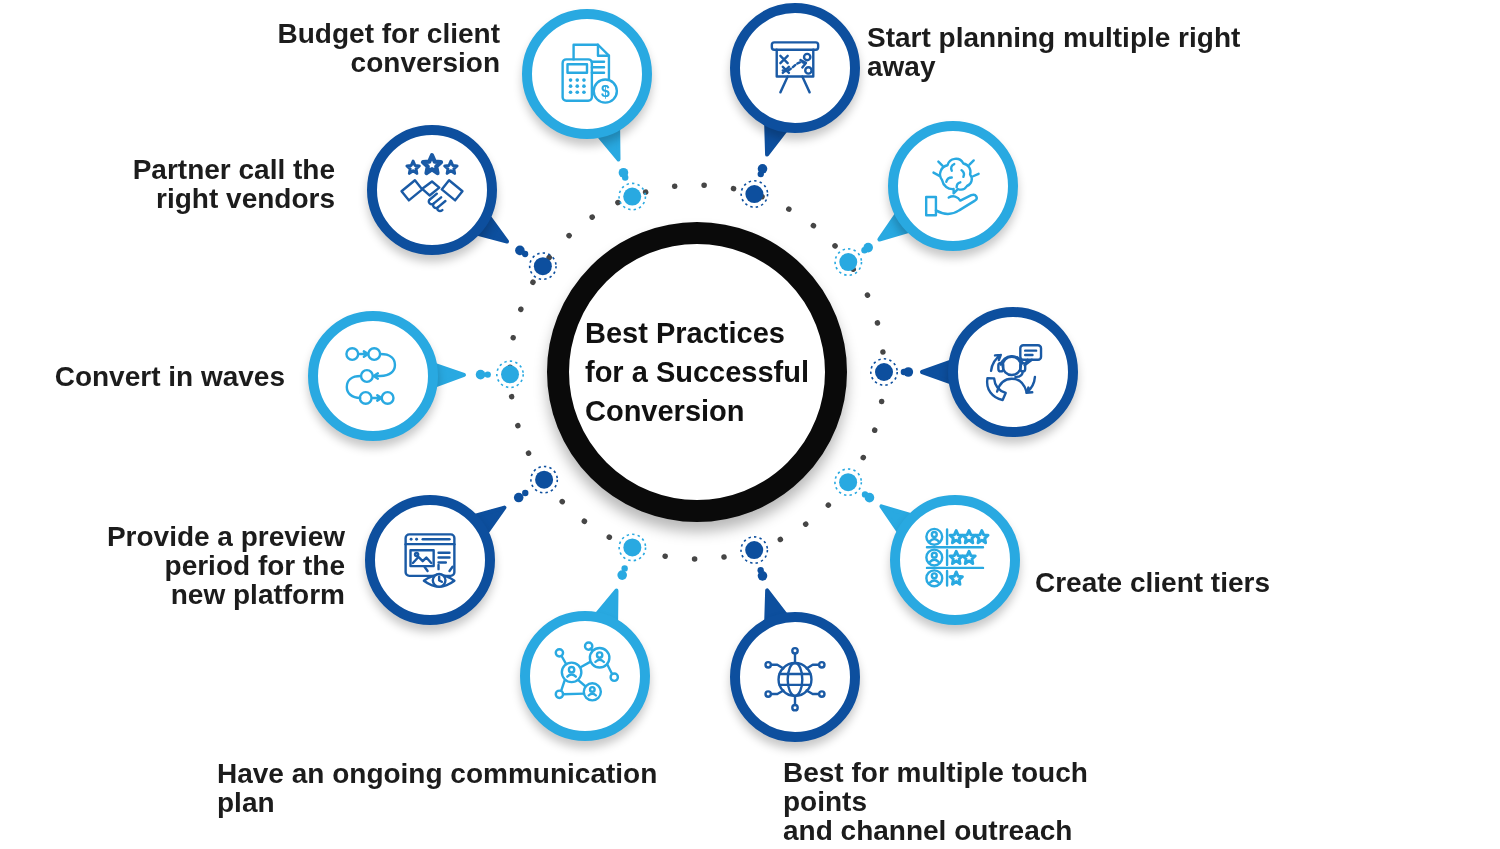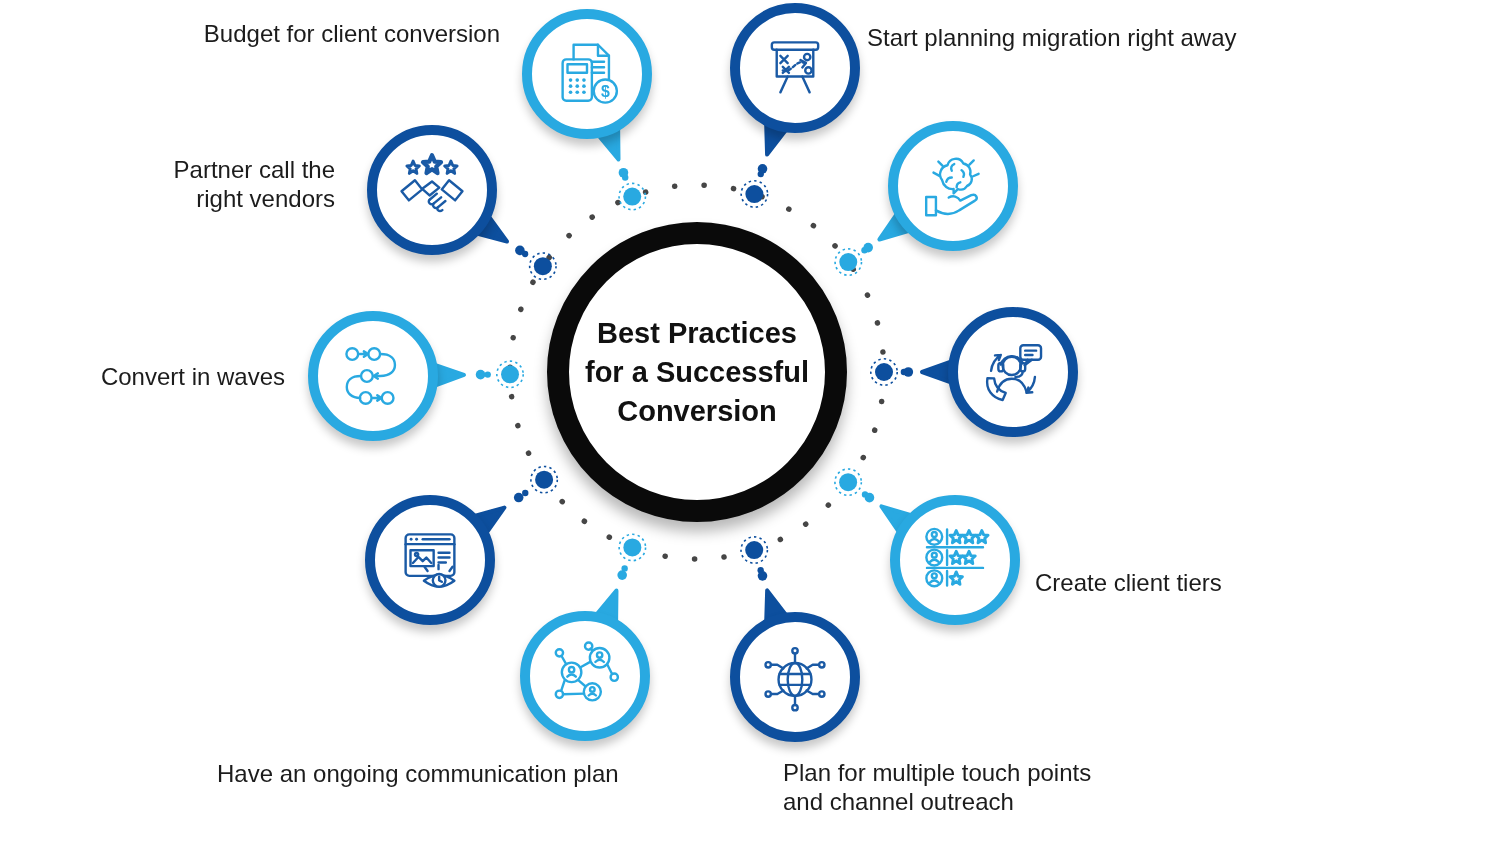--- a/index.html
+++ b/index.html
@@ -13,35 +13,35 @@
   }
   #connector-layer{position:absolute;left:0;top:0;width:1500px;height:849px;}
   .center-circle{
     position:absolute;left:547px;top:222px;width:256px;height:256px;
     border:22px solid var(--center-ring);border-radius:50%;background:#fff;
     display:flex;align-items:center;justify-content:center;
     box-shadow:0 10px 14px rgba(0,0,0,.28);
   }
   .center-title{
     font-size:29px;line-height:39px;font-weight:700;color:#111;
-    text-align:center;white-space:pre-line;
+    text-align:left;white-space:pre-line;
   }
   .sat{
     position:absolute;width:110px;height:110px;border-radius:50%;background:#fff;
     display:flex;align-items:center;justify-content:center;
     box-shadow:0 7px 10px rgba(0,0,0,.22);
   }
   .sat.light{border:10px solid var(--light);}
   .sat.dark{border:10px solid var(--dark);}
   .sat.light svg.icon{color:var(--light-icon);}
   .sat.dark svg.icon{color:var(--dark-icon);}
   svg.icon{width:78px;height:78px;}
   svg.icon *{vector-effect:non-scaling-stroke;}
   .label{
-    position:absolute;font-size:24px;line-height:29px;font-weight:400;
+    position:absolute;font-size:28px;line-height:29px;font-weight:700;
     color:var(--text);white-space:pre-line;
   }
   .label.right{text-align:right;}
   .ico{fill:none;stroke:currentColor;stroke-width:2.4;stroke-linecap:round;stroke-linejoin:round;}
 </style>
 </head>
 <body>
 
 <div class="canvas">
 
@@ -315,23 +315,26 @@
         <use href="#star-sym" transform="translate(33 13)"></use>
         <use href="#star-sym" transform="translate(43.5 13)"></use>
         <use href="#star-sym" transform="translate(54 13)"></use>
         <use href="#star-sym" transform="translate(33 30)"></use>
         <use href="#star-sym" transform="translate(43.5 30)"></use>
         <use href="#star-sym" transform="translate(33 47)"></use>
       </g>
     </svg>
   </div>
 
-  <div class="label" style="left:867px;top:23px;width:430px">Start planning migration right away</div>
+  <div class="label" style="left:867px;top:23px;width:430px">Start planning multiple right away</div>
   <div class="label right" style="left:160px;top:19px;width:340px">Budget for client conversion</div>
   <div class="label right" style="left:95px;top:155px;width:240px">Partner call the
 right vendors</div>
   <div class="label right" style="left:45px;top:362px;width:240px">Convert in waves</div>
+  <div class="label right" style="left:105px;top:522px;width:240px">Provide a preview
+period for the
+new platform</div>
   <div class="label" style="left:217px;top:759px;width:460px">Have an ongoing communication plan</div>
-  <div class="label" style="left:783px;top:758px;width:360px">Plan for multiple touch points
+  <div class="label" style="left:783px;top:758px;width:360px">Best for multiple touch points
 and channel outreach</div>
   <div class="label" style="left:1035px;top:568px;width:300px">Create client tiers</div>
 
 </div>
 
 </body></html>

